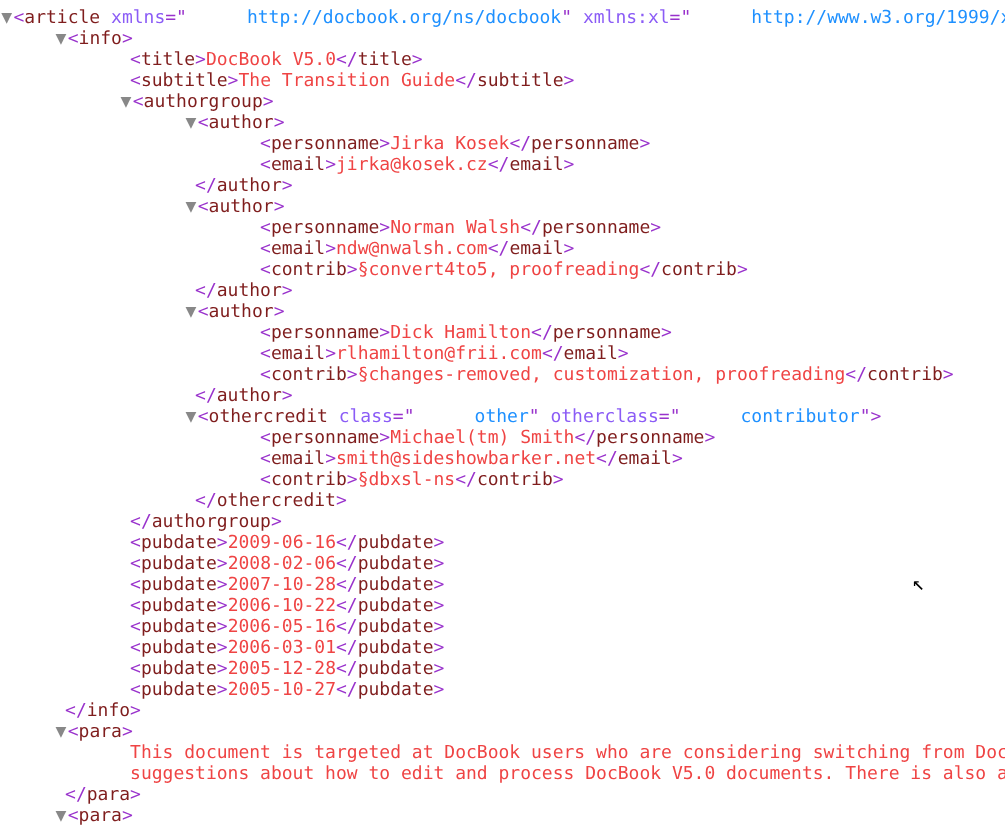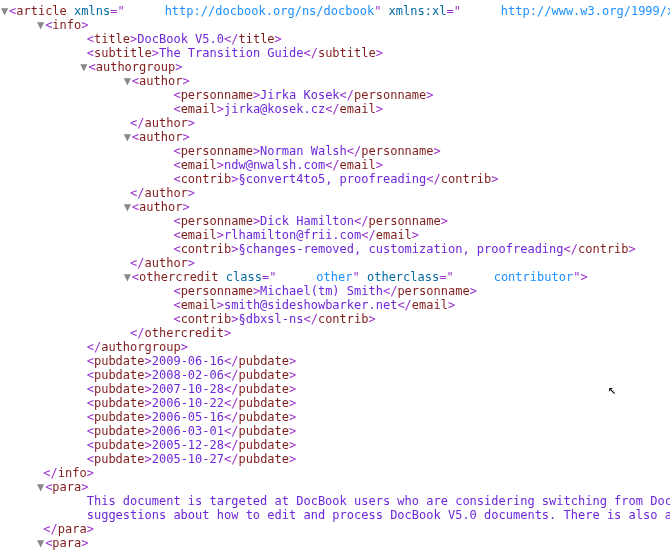--- a/index.html
+++ b/index.html
@@ -3,23 +3,23 @@
 <meta charset="utf-8">
 <style>
   html,body{margin:0;padding:0;background:#fff;color:#000;
     font-family:"DejaVu Sans Mono","Menlo","Consolas",monospace;
     font-size:12px;line-height:14px;}
   .view{padding:4px 0 0 0;white-space:pre;width:670px;overflow:hidden;}
   .row{display:block;}
   .tw{position:relative;display:inline-block;width:9px;text-align:center;
       color:#888;}
   .tag{color:#7f1d1d;}   
-  .attn{color:#0369a1;}  
+  .attn{color:#8b5cf6;}  
   .attv{color:#1e90ff;margin-left:40px;}  
   .punc{color:#9932cc;}  
-  .txt{color:#6d28d9;}
+  .txt{color:#ef4444;}
   .cursor{position:absolute;pointer-events:none;font-size:14px;color:#000;}
 </style>
 </head>
 <body>
 
 <div class="view"><span class="row"><span class="tw">▼</span><span class="punc">&lt;</span><span class="tag">article</span> <span class="attn">xmlns</span><span class="punc">="</span><span class="attv">http://docbook.org/ns/docbook</span><span class="punc">"</span> <span class="attn">xmlns:xl</span><span class="punc">="</span><span class="attv">http://www.w3.org/1999/xlink</span><span class="punc">"</span><span class="punc">&gt;</span><span class="attn"> ve</span></span><span class="row">     <span class="tw">▼</span><span class="punc">&lt;</span><span class="tag">info</span><span class="punc">&gt;</span></span><span class="row">            <span class="punc">&lt;</span><span class="tag">title</span><span class="punc">&gt;</span><span class="txt">DocBook V5.0</span><span class="punc">&lt;/</span><span class="tag">title</span><span class="punc">&gt;</span></span><span class="row">            <span class="punc">&lt;</span><span class="tag">subtitle</span><span class="punc">&gt;</span><span class="txt">The Transition Guide</span><span class="punc">&lt;/</span><span class="tag">subtitle</span><span class="punc">&gt;</span></span><span class="row">           <span class="tw">▼</span><span class="punc">&lt;</span><span class="tag">authorgroup</span><span class="punc">&gt;</span></span><span class="row">                 <span class="tw">▼</span><span class="punc">&lt;</span><span class="tag">author</span><span class="punc">&gt;</span></span><span class="row">                        <span class="punc">&lt;</span><span class="tag">personname</span><span class="punc">&gt;</span><span class="txt">Jirka Kosek</span><span class="punc">&lt;/</span><span class="tag">personname</span><span class="punc">&gt;</span></span><span class="row">                        <span class="punc">&lt;</span><span class="tag">email</span><span class="punc">&gt;</span><span class="txt">jirka@kosek.cz</span><span class="punc">&lt;/</span><span class="tag">email</span><span class="punc">&gt;</span></span><span class="row">                  <span class="punc">&lt;/</span><span class="tag">author</span><span class="punc">&gt;</span></span><span class="row">                 <span class="tw">▼</span><span class="punc">&lt;</span><span class="tag">author</span><span class="punc">&gt;</span></span><span class="row">                        <span class="punc">&lt;</span><span class="tag">personname</span><span class="punc">&gt;</span><span class="txt">Norman Walsh</span><span class="punc">&lt;/</span><span class="tag">personname</span><span class="punc">&gt;</span></span><span class="row">                        <span class="punc">&lt;</span><span class="tag">email</span><span class="punc">&gt;</span><span class="txt">ndw@nwalsh.com</span><span class="punc">&lt;/</span><span class="tag">email</span><span class="punc">&gt;</span></span><span class="row">                        <span class="punc">&lt;</span><span class="tag">contrib</span><span class="punc">&gt;</span><span class="txt">§convert4to5, proofreading</span><span class="punc">&lt;/</span><span class="tag">contrib</span><span class="punc">&gt;</span></span><span class="row">                  <span class="punc">&lt;/</span><span class="tag">author</span><span class="punc">&gt;</span></span><span class="row">                 <span class="tw">▼</span><span class="punc">&lt;</span><span class="tag">author</span><span class="punc">&gt;</span></span><span class="row">                        <span class="punc">&lt;</span><span class="tag">personname</span><span class="punc">&gt;</span><span class="txt">Dick Hamilton</span><span class="punc">&lt;/</span><span class="tag">personname</span><span class="punc">&gt;</span></span><span class="row">                        <span class="punc">&lt;</span><span class="tag">email</span><span class="punc">&gt;</span><span class="txt">rlhamilton@frii.com</span><span class="punc">&lt;/</span><span class="tag">email</span><span class="punc">&gt;</span></span><span class="row">                        <span class="punc">&lt;</span><span class="tag">contrib</span><span class="punc">&gt;</span><span class="txt">§changes-removed, customization, proofreading</span><span class="punc">&lt;/</span><span class="tag">contrib</span><span class="punc">&gt;</span></span><span class="row">                  <span class="punc">&lt;/</span><span class="tag">author</span><span class="punc">&gt;</span></span><span class="row">                 <span class="tw">▼</span><span class="punc">&lt;</span><span class="tag">othercredit</span> <span class="attn">class</span><span class="punc">="</span><span class="attv">other</span><span class="punc">"</span> <span class="attn">otherclass</span><span class="punc">="</span><span class="attv">contributor</span><span class="punc">"</span><span class="punc">&gt;</span></span><span class="row">                        <span class="punc">&lt;</span><span class="tag">personname</span><span class="punc">&gt;</span><span class="txt">Michael(tm) Smith</span><span class="punc">&lt;/</span><span class="tag">personname</span><span class="punc">&gt;</span></span><span class="row">                        <span class="punc">&lt;</span><span class="tag">email</span><span class="punc">&gt;</span><span class="txt">smith@sideshowbarker.net</span><span class="punc">&lt;/</span><span class="tag">email</span><span class="punc">&gt;</span></span><span class="row">                        <span class="punc">&lt;</span><span class="tag">contrib</span><span class="punc">&gt;</span><span class="txt">§dbxsl-ns</span><span class="punc">&lt;/</span><span class="tag">contrib</span><span class="punc">&gt;</span></span><span class="row">                  <span class="punc">&lt;/</span><span class="tag">othercredit</span><span class="punc">&gt;</span></span><span class="row">            <span class="punc">&lt;/</span><span class="tag">authorgroup</span><span class="punc">&gt;</span></span><span class="row">            <span class="punc">&lt;</span><span class="tag">pubdate</span><span class="punc">&gt;</span><span class="txt">2009-06-16</span><span class="punc">&lt;/</span><span class="tag">pubdate</span><span class="punc">&gt;</span></span><span class="row">            <span class="punc">&lt;</span><span class="tag">pubdate</span><span class="punc">&gt;</span><span class="txt">2008-02-06</span><span class="punc">&lt;/</span><span class="tag">pubdate</span><span class="punc">&gt;</span></span><span class="row">            <span class="punc">&lt;</span><span class="tag">pubdate</span><span class="punc">&gt;</span><span class="txt">2007-10-28</span><span class="punc">&lt;/</span><span class="tag">pubdate</span><span class="punc">&gt;</span></span><span class="row">            <span class="punc">&lt;</span><span class="tag">pubdate</span><span class="punc">&gt;</span><span class="txt">2006-10-22</span><span class="punc">&lt;/</span><span class="tag">pubdate</span><span class="punc">&gt;</span></span><span class="row">            <span class="punc">&lt;</span><span class="tag">pubdate</span><span class="punc">&gt;</span><span class="txt">2006-05-16</span><span class="punc">&lt;/</span><span class="tag">pubdate</span><span class="punc">&gt;</span></span><span class="row">            <span class="punc">&lt;</span><span class="tag">pubdate</span><span class="punc">&gt;</span><span class="txt">2006-03-01</span><span class="punc">&lt;/</span><span class="tag">pubdate</span><span class="punc">&gt;</span></span><span class="row">            <span class="punc">&lt;</span><span class="tag">pubdate</span><span class="punc">&gt;</span><span class="txt">2005-12-28</span><span class="punc">&lt;/</span><span class="tag">pubdate</span><span class="punc">&gt;</span></span><span class="row">            <span class="punc">&lt;</span><span class="tag">pubdate</span><span class="punc">&gt;</span><span class="txt">2005-10-27</span><span class="punc">&lt;/</span><span class="tag">pubdate</span><span class="punc">&gt;</span></span><span class="row">      <span class="punc">&lt;/</span><span class="tag">info</span><span class="punc">&gt;</span></span><span class="row">     <span class="tw">▼</span><span class="punc">&lt;</span><span class="tag">para</span><span class="punc">&gt;</span></span><span class="row">            <span class="txt">This document is targeted at DocBook users who are considering switching from DocBook </span></span><span class="row">            <span class="txt">suggestions about how to edit and process DocBook V5.0 documents. There is also a sect</span></span><span class="row">      <span class="punc">&lt;/</span><span class="tag">para</span><span class="punc">&gt;</span></span><span class="row">     <span class="tw">▼</span><span class="punc">&lt;</span><span class="tag">para</span><span class="punc">&gt;</span></span></div>
 <div class="cursor" style="left: 608px; top: 382px;">↖</div>
 
 </body></html>

